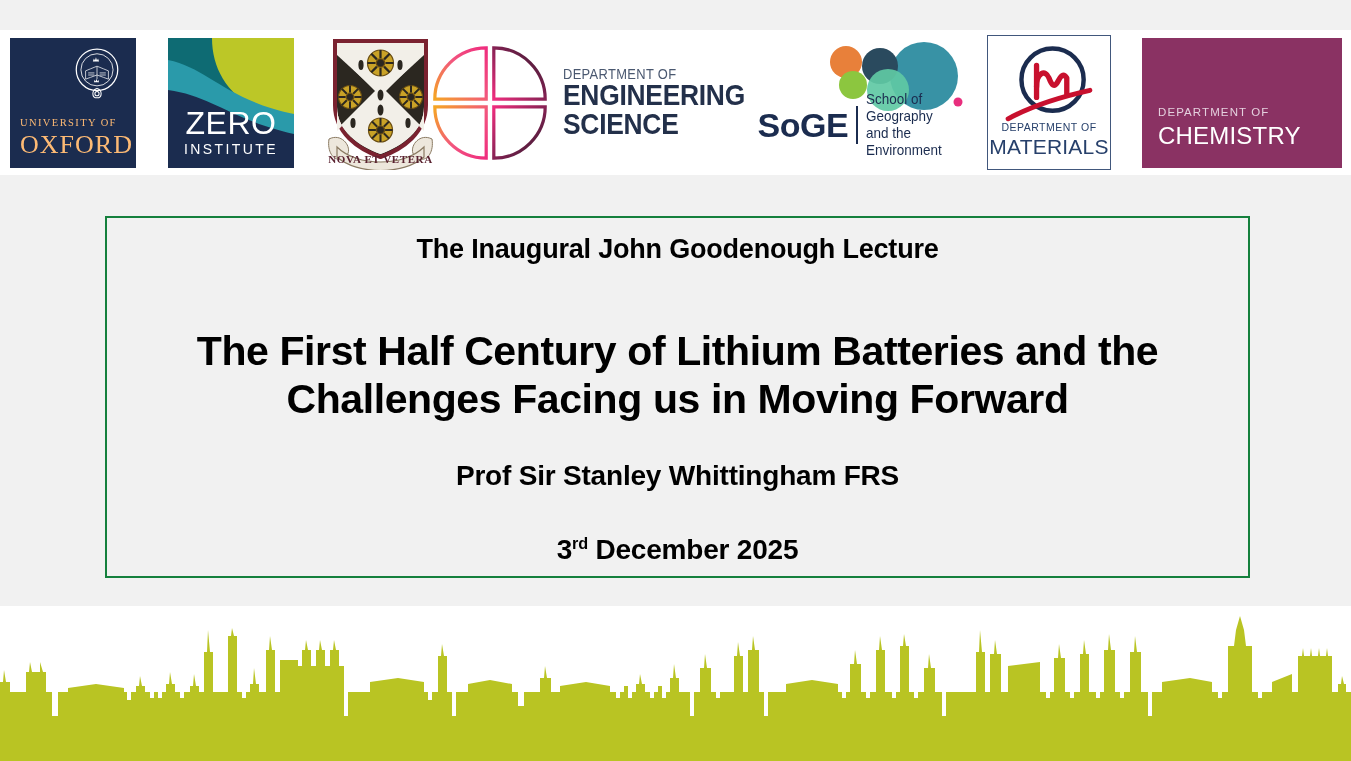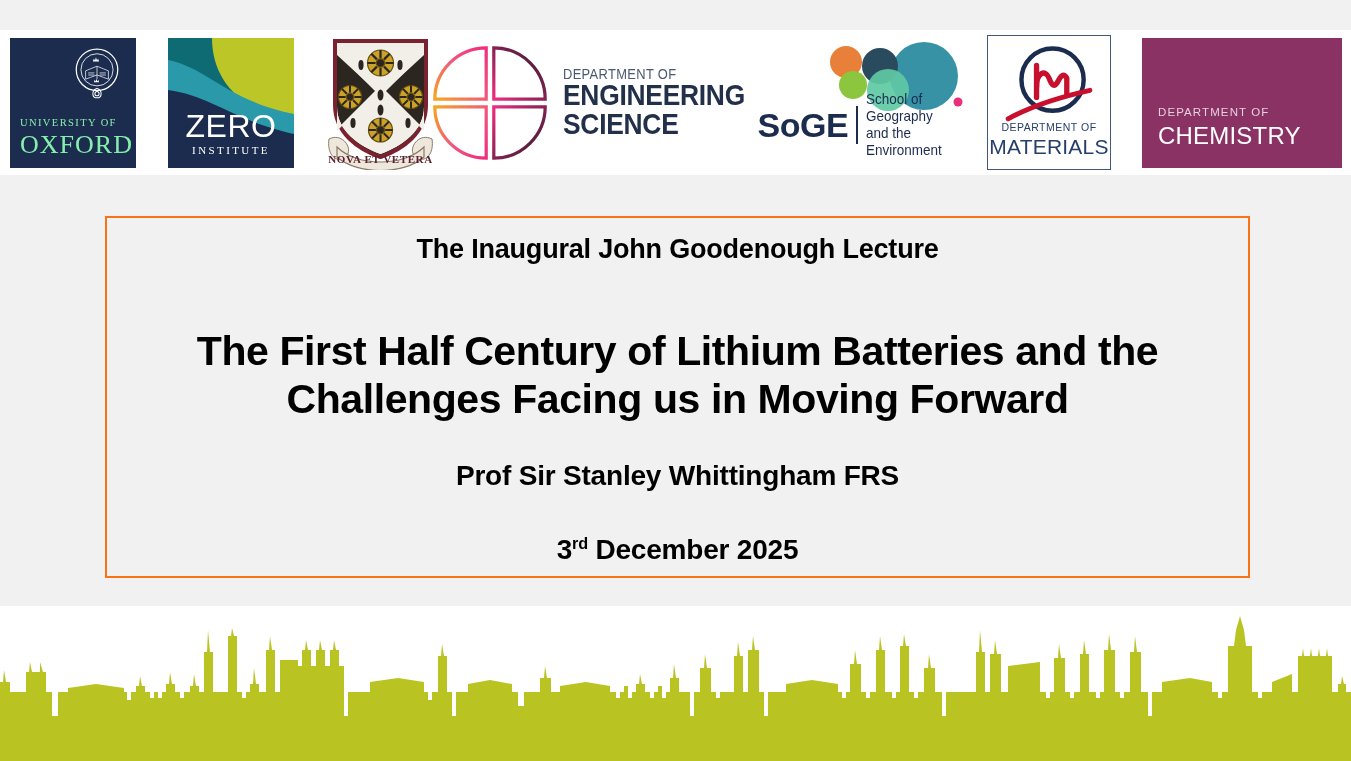--- a/index.html
+++ b/index.html
@@ -47,21 +47,21 @@
     position: absolute;
     right: 13px;
     top: 9px;
     width: 52px;
     height: 56px;
   }
   .ox-text {
     position: absolute;
     left: 10px;
     bottom: 10px;
-    color: #86efac;
+    color: #fdba74;
     line-height: 1;
   }
   .ox-text .l1 {
     font-size: 10.5px;
     letter-spacing: 1.4px;
     font-family: "Liberation Serif", serif;
     display: block;
     margin-bottom: 3px;
   }
   .ox-text .l2 {
@@ -89,24 +89,23 @@
     line-height: 1;
   }
   .zero-text .z1 {
     display: block;
     font-size: 32px;
     font-weight: 400;
     letter-spacing: 0.5px;
   }
   .zero-text .z2 {
     display: block;
-    font-size: 11px;
+    font-size: 14px;
     letter-spacing: 2.4px;
     margin-top: 3px;
-    font-family: Liberation Serif, serif;
   }
 
   
   .crest-wrap {
     width: 115px;
     height: 135px;
     position: relative;
   }
 
   
@@ -210,21 +209,21 @@
   .chem-text .c1 { display: block; font-size: 11.5px; letter-spacing: 1.1px; margin-bottom: 5px; color: #e4d0de; }
   .chem-text .c2 { display: block; font-size: 24px; font-weight: normal; letter-spacing: 0.2px; }
 
   
   #title-box {
     position: absolute;
     left: 105px;
     top: 216px;
     width: 1145px;
     height: 362px;
-    border: 2px solid #f97316;
+    border: 2px solid #15803d;
     box-sizing: border-box;
     text-align: center;
     color: #000000;
   }
   .t-line {
     font-weight: bold;
     color: #000;
     font-family: "Liberation Sans", sans-serif;
   }
   #t-sub {

